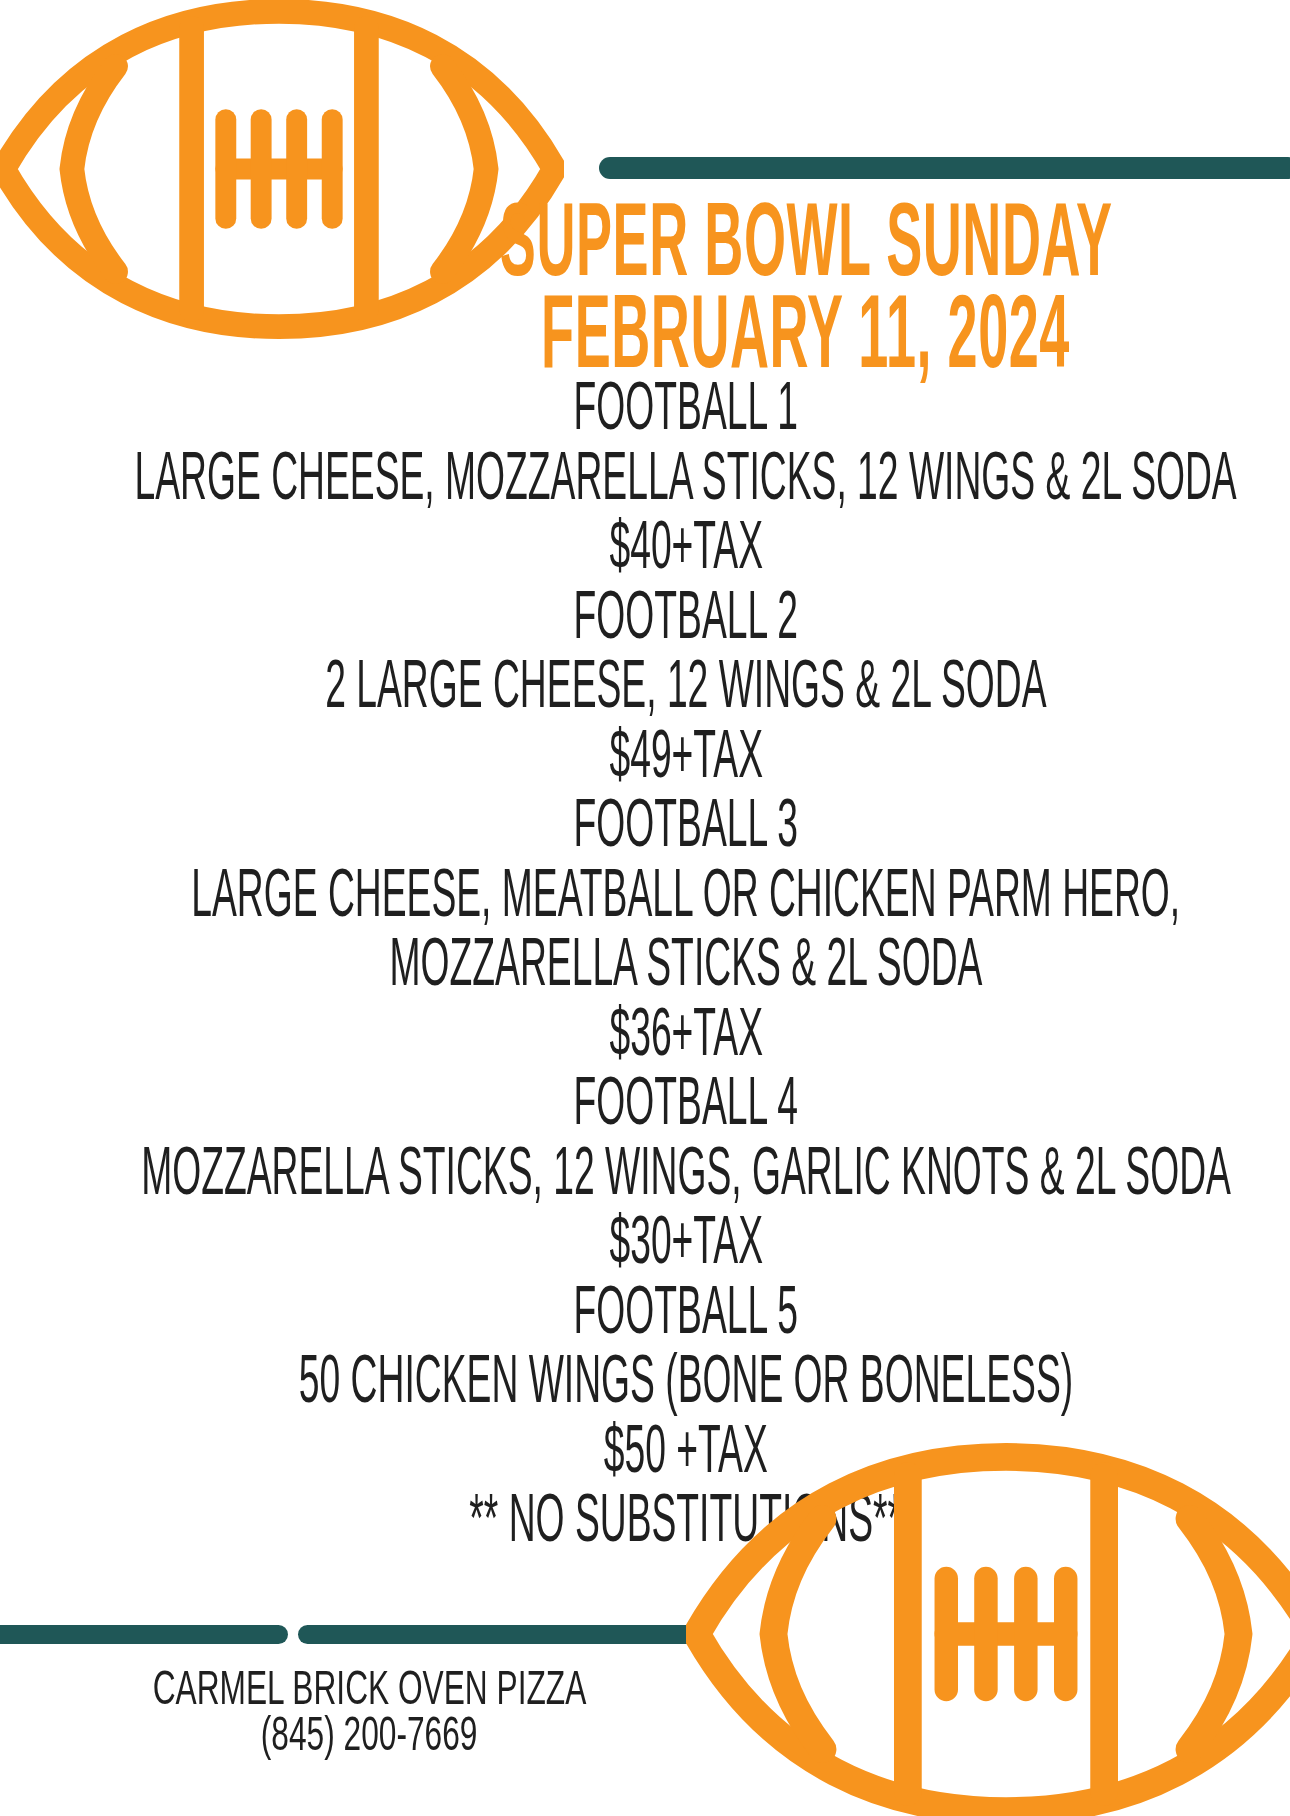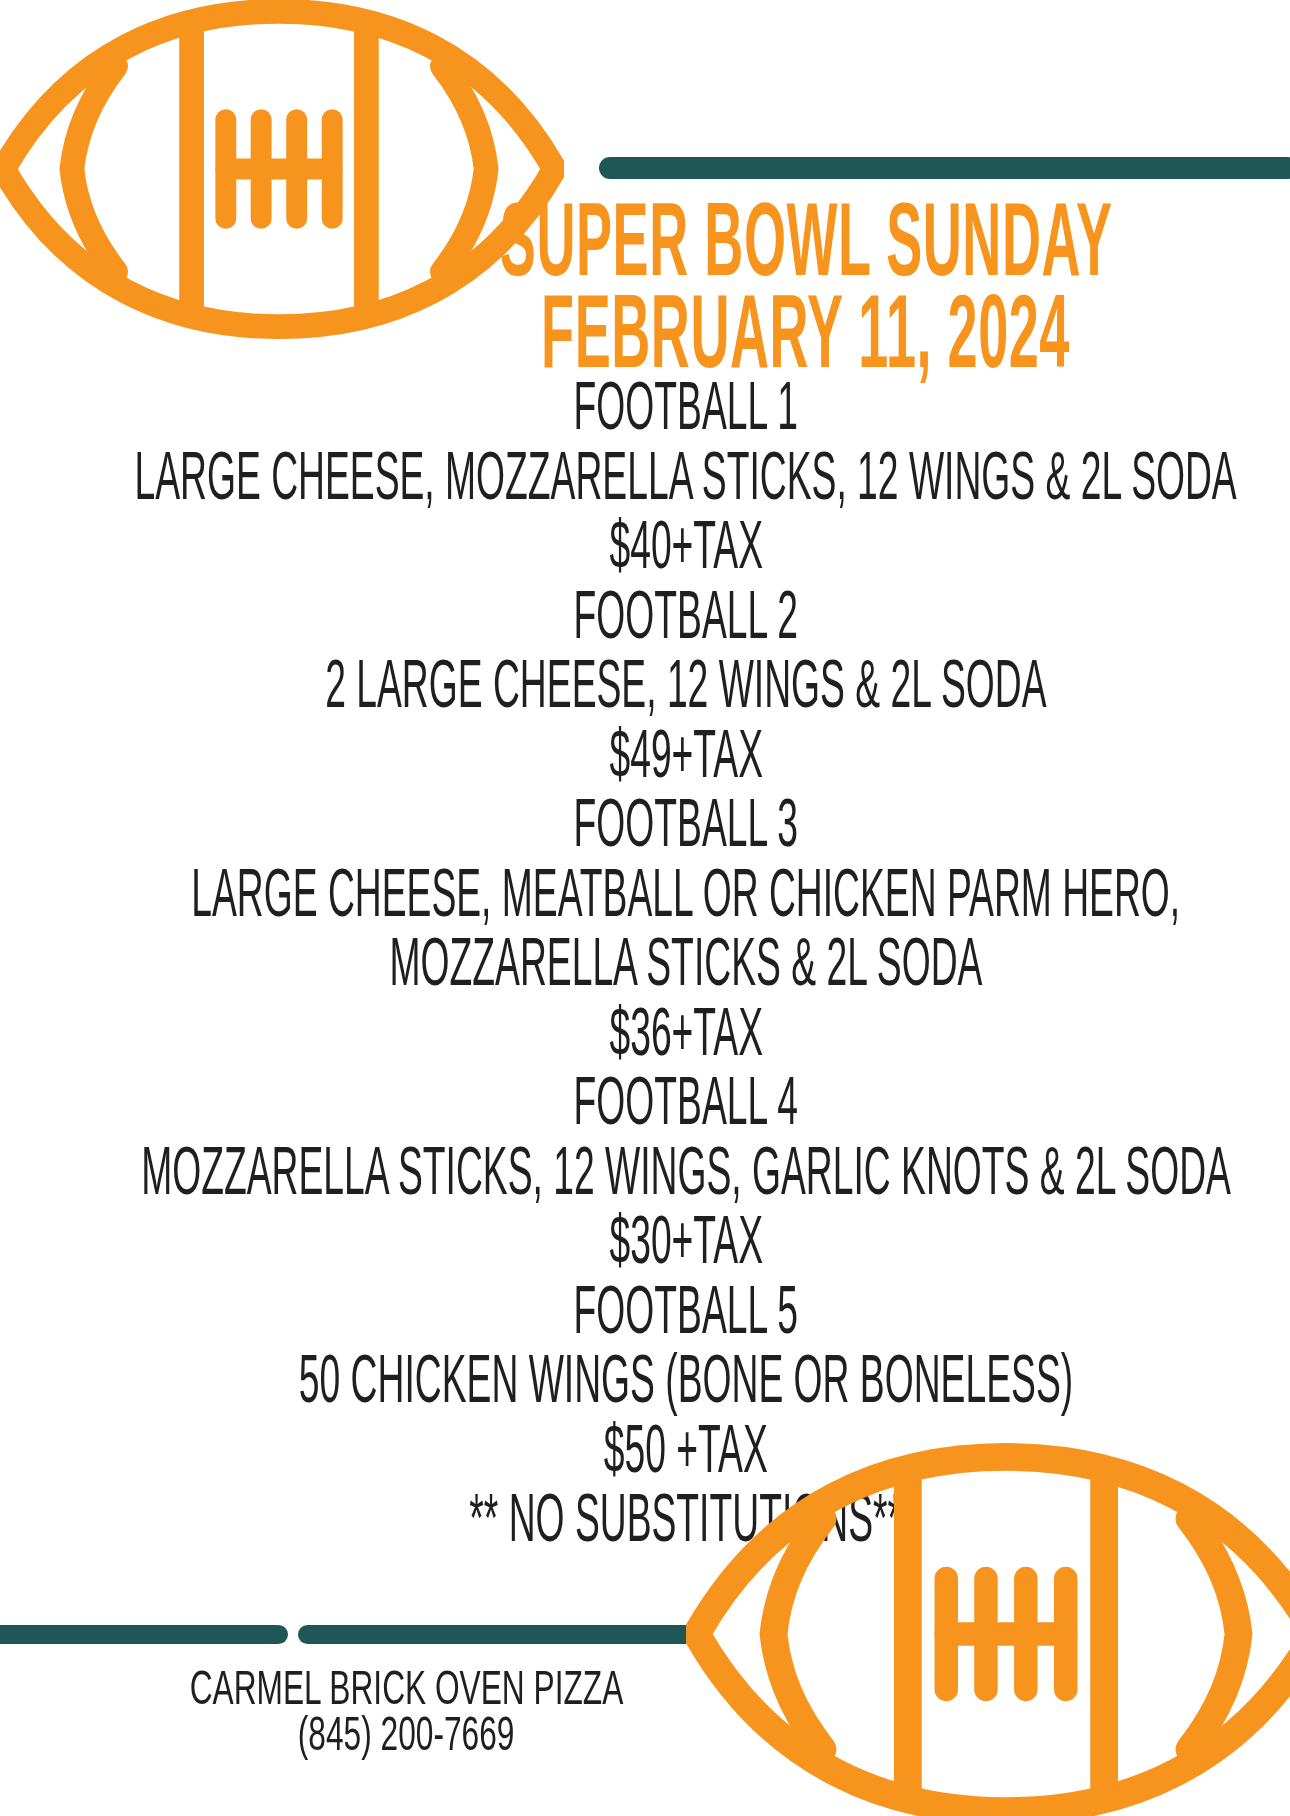--- a/index.html
+++ b/index.html
@@ -32,21 +32,21 @@
     letter-spacing:1px;
   }
 
   .menu-wrap{left:70px;top:371px;width:1232px;}
   .menu-line{
     font-size:69px;line-height:69.5px;font-weight:400;
     color:#1F1F1F;white-space:nowrap;
     transform:scaleX(0.54);transform-origin:50% 50%;
   }
 
-  .footer-wrap{left:0px;top:1665px;width:738px;padding-left:37px;}
+  .footer-wrap{left:0px;top:1665px;width:738px;}
   .footer-line{
     font-size:48px;line-height:46px;font-weight:400;
     color:#1F1F1F;white-space:nowrap;
     transform:scaleX(0.66);transform-origin:50% 50%;
   }
 </style>
 </head>
 <body>
 
 <svg width="0" height="0" style="position:absolute">

